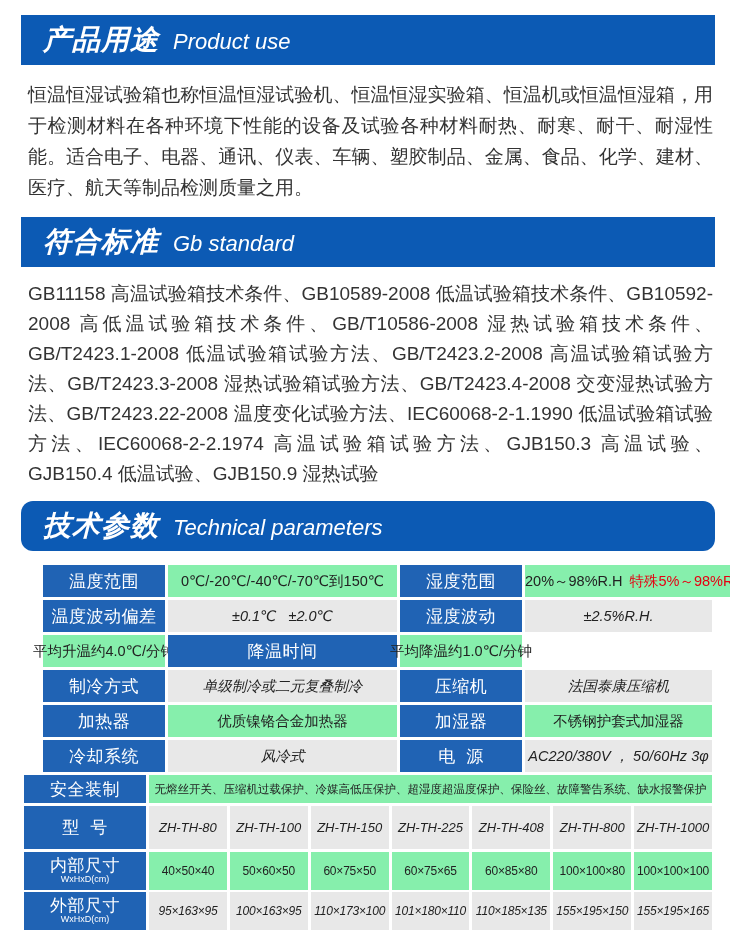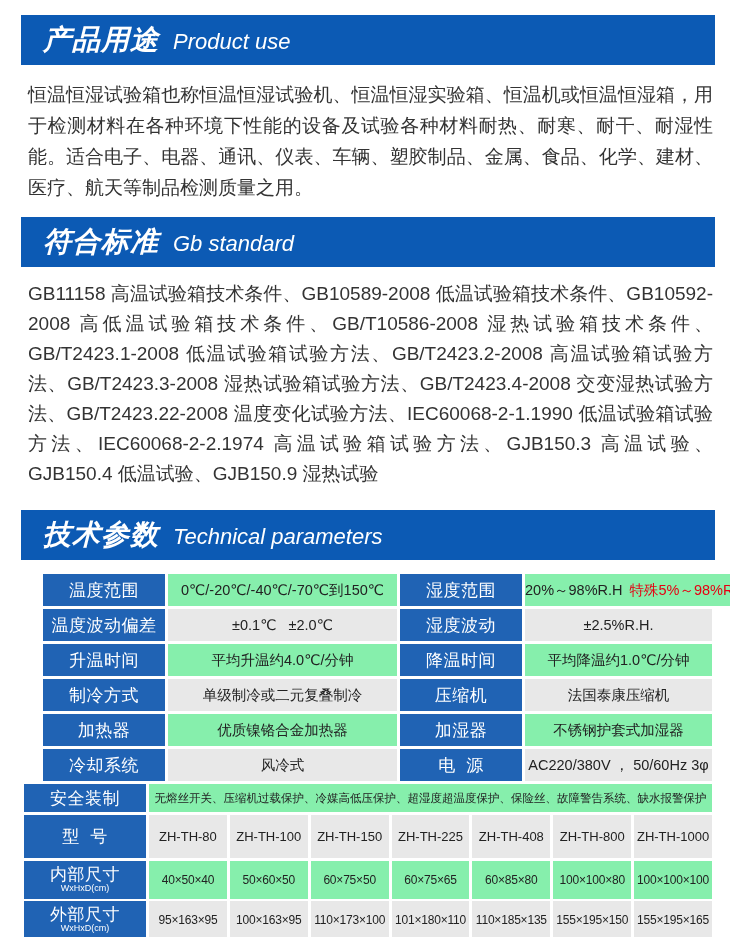--- a/index.html
+++ b/index.html
@@ -13,21 +13,21 @@
   
   .sec-header{
     height:50px;background:#0c5ab4;color:#ffffff;
     display:flex;align-items:center;padding-left:22px;box-sizing:border-box;font-style:italic;
   }
   .sec-header .zh{font-size:28px;font-weight:bold;letter-spacing:1px;}
   .sec-header .en{font-size:22px;font-weight:400;margin-left:14px;margin-top:3px;}
 
   .h1{margin-top:15px;}
   .h2{margin-top:14px;}
-  .h3{margin-top:21px;}
+  .h3{margin-top:12px;border-radius:12px;}
   .h4{margin-top:9px;}
 
   
   .para{
     color:#333333;font-size:19px;line-height:31px;
     padding:14px 2px 0 7px;text-align:justify;
   }
   .para.p2{line-height:30px;padding-top:12px;}
 
   
@@ -40,21 +40,21 @@
   .cell{
     display:flex;align-items:center;justify-content:center;
     white-space:pre;overflow:visible;box-sizing:border-box;
   }
   .cell.label{
     background:#2063b4;color:#ffffff;font-size:17px;letter-spacing:.5px;
   }
   .cell.label .stack{display:flex;flex-direction:column;align-items:center;line-height:1.05;}
   .cell.label .sub{font-size:9px;letter-spacing:0;font-weight:400;}
   .cell.value{background:#86efac;color:#222222;font-size:14.5px;}
-  .row.r-even .cell.value{background:#e8e8e8;}
+  .row.r-even .cell.value{background:#e8e8e8;font-style:italic;}
   .cell.value.small{font-size:11.5px;}
   .cell.value.model{font-size:13px;}
   .cell.value.dim{font-size:12px;letter-spacing:-.2px;}
   .hl-red{color:#e60012;margin-left:7px;}
 </style>
 </head>
 <body>
 
 <div class="wrap">
 
@@ -88,21 +88,20 @@
     </div>
 
     <div class="row pair r-even">
       <div class="cell label">温度波动偏差</div>
       <div class="cell value">±0.1℃   ±2.0℃</div>
       <div class="cell label">湿度波动</div>
       <div class="cell value">±2.5%R.H.</div>
     </div>
 
     <div class="row pair r-odd">
-      <div class="cell label">升温时间</div>
       <div class="cell value">平均升温约4.0℃/分钟</div>
       <div class="cell label">降温时间</div>
       <div class="cell value">平均降温约1.0℃/分钟</div>
     </div>
 
     <div class="row pair r-even">
       <div class="cell label">制冷方式</div>
       <div class="cell value">单级制冷或二元复叠制冷</div>
       <div class="cell label">压缩机</div>
       <div class="cell value">法国泰康压缩机</div>

